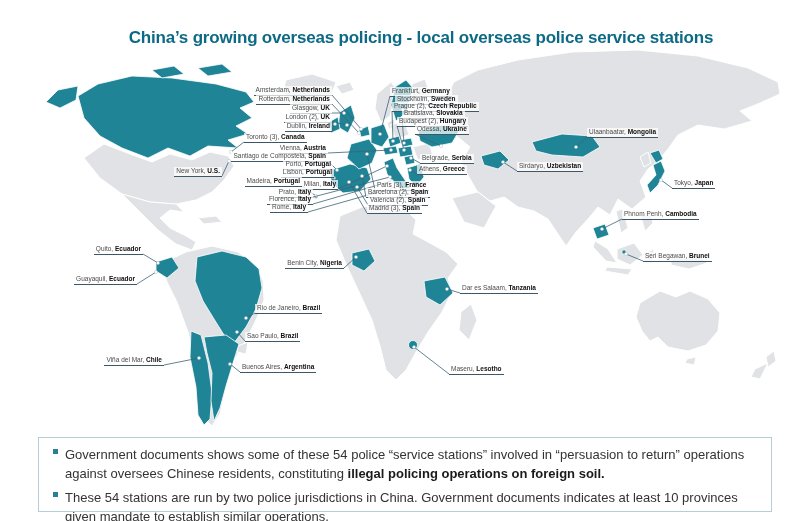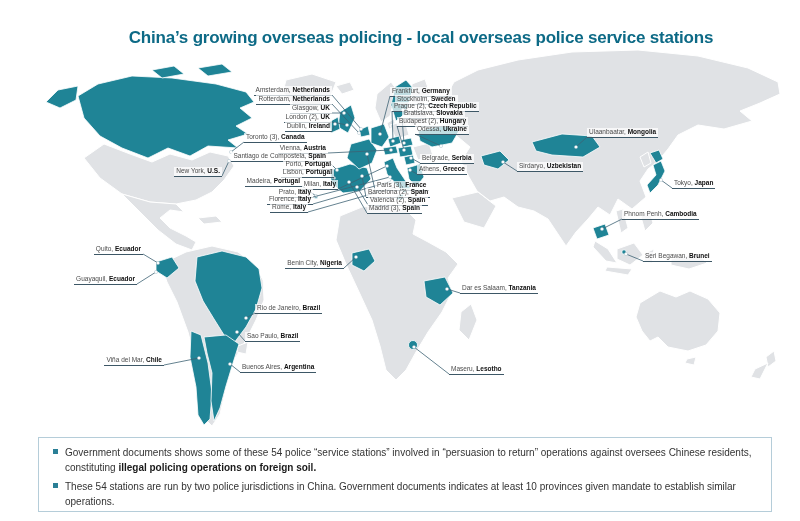--- a/index.html
+++ b/index.html
@@ -21,21 +21,21 @@
     position:absolute;white-space:nowrap;font-size:6.5px;line-height:8px;
     color:#4a4a4a;background:rgba(255,255,255,0.72);
     border-bottom:1px solid #3d5766;padding:0 2px 1px 2px;
   }
   .stn .country{font-weight:bold;color:#0f0f0f;}
   .notes{
     position:absolute;left:38px;top:437px;width:704px;height:57px;
     border:1.5px solid #b5cdd9;background:#ffffff;
     padding:8px 14px;display:flex;flex-direction:column;gap:5px;
   }
-  .note{display:flex;align-items:flex-start;font-size:10px;line-height:1.45;color:#333333;}
+  .note{display:flex;align-items:flex-start;font-size:13px;line-height:1.45;color:#333333;}
   .bullet{
     width:5px;height:5px;background:#2a7f96;flex:0 0 5px;margin:3px 7px 0 0;
   }
   .note b{color:#1a1a1a;}
 </style>
 </head>
 <body>
 
 <div class="title">China’s growing overseas policing - local overseas police service stations</div>
 

